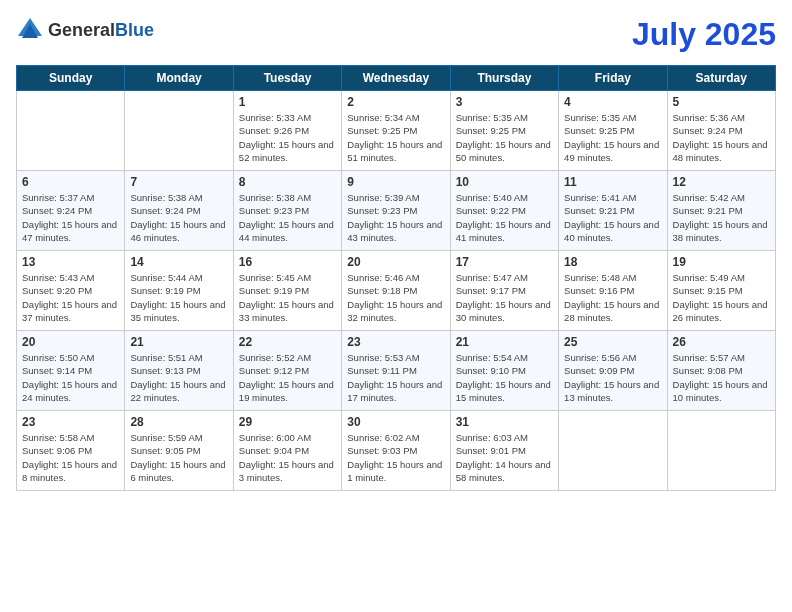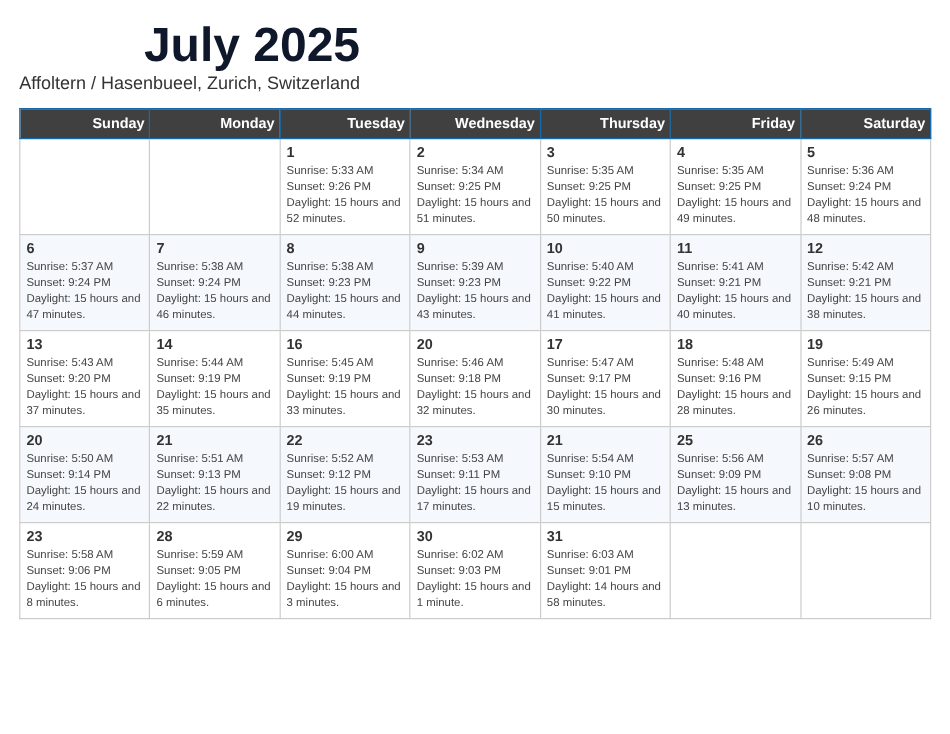--- a/index.html
+++ b/index.html
@@ -32,40 +32,40 @@
       color: #1a5fa8;
     }
     .logo-icon {
       width: 28px;
       height: 28px;
     }
     .title-block {
       text-align: right;
     }
     .month-title {
-      font-size: 40px;
-      font-weight: bold;
-      color: #0f172a;
+      font-size: 32px;
+      font-weight: bold;
+      color: #1d4ed8;
     }
     .location-title {
       font-size: 15px;
       color: #333;
     }
     .calendar {
       width: 100%;
       border-collapse: collapse;
       border: 1px solid #ccc;
     }
     .calendar th {
-      background-color: #404040;
+      background-color: #0c4a6e;
       color: #fff;
       font-size: 12px;
       font-weight: bold;
       padding: 5px 4px;
-      text-align: right;
+      text-align: center;
       border: 1px solid #1a6aaa;
     }
     .calendar td {
       vertical-align: top;
       border: 1px solid #ccc;
       padding: 4px 5px;
       font-size: 10px;
       color: #333;
       background: #fff;
       width: 107px;
@@ -87,23 +87,31 @@
       line-height: 1.4;
     }
     td.empty {
       background: #fff;
     }
   </style>
 </head>
 <body>
 
 <div class="header">
+  <div class="logo">
+    <svg class="logo-icon" viewBox="0 0 28 28" xmlns="http://www.w3.org/2000/svg">
+      <polygon points="14,2 26,20 2,20" fill="#2a7fc7"></polygon>
+      <polygon points="14,8 22,22 6,22" fill="#1a5fa8"></polygon>
+    </svg>
+    <div>
+      <span class="logo-text-general">General</span><span class="logo-text-blue">Blue</span>
+    </div>
+  </div>
   <div class="title-block">
     <div class="month-title">July 2025</div>
-    <div class="location-title">Affoltern / Hasenbueel, Zurich, Switzerland</div>
   </div>
 </div>
 
 <table class="calendar">
   <thead>
     <tr>
     <th>Sunday</th>
         <th>Monday</th>
         <th>Tuesday</th>
         <th>Wednesday</th>

